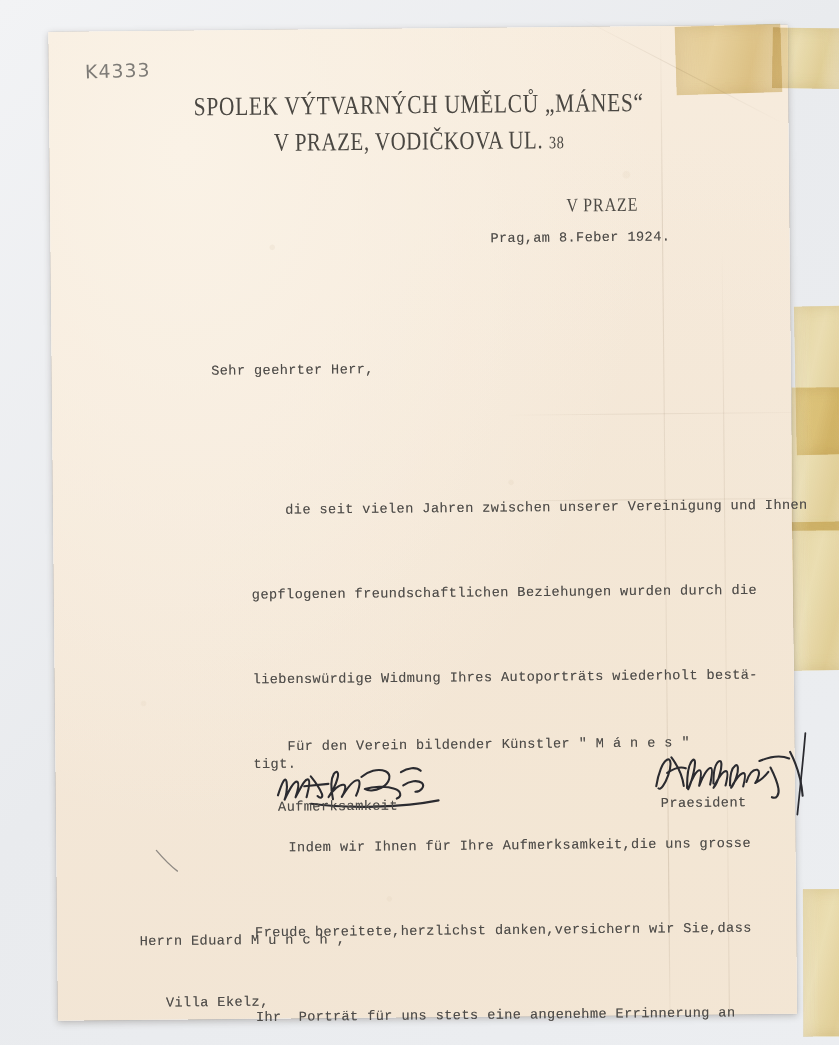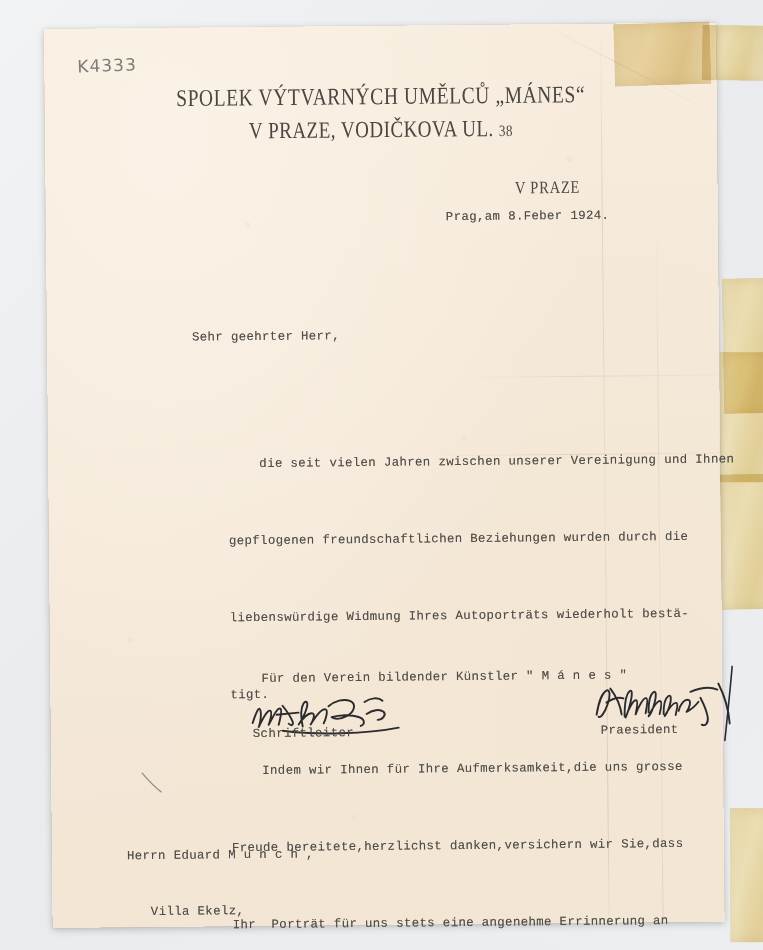--- a/index.html
+++ b/index.html
@@ -200,21 +200,21 @@
       <path d="M110,20 C113,26 116,33 117,39 C118,45 115,49 111,47"></path>
       <path d="M100,14 C110,10 120,9 127,12"></path>
       <path d="M128,6 C134,18 138,32 139,46"></path>
     </g>
   </svg>
 
   <svg class="sig" id="sig-stray" width="40" height="90" viewBox="0 0 40 90">
     <path d="M22,4 C20,26 17,52 14,78" fill="none" stroke="#2b2b30" stroke-width="1.6" stroke-linecap="round"></path>
   </svg>
 
-  <div class="tw" id="sig-left-label">Schriftleiter</div>
+  <div class="tw" id="sig-left-label">Aufmerksamkeit</div>
   <div class="tw" id="sig-right-label">Praesident</div>
 
   <svg id="pencil-tick" width="26" height="26" viewBox="0 0 26 26">
     <path d="M3,3 C8,9 14,16 22,22" fill="none" stroke="#6d6b68" stroke-width="1.2" stroke-linecap="round" opacity=".75"></path>
   </svg>
 
   <div class="tw" id="addressee">
     <span class="a-line">Herrn Eduard M u n c h ,</span>
     <span class="a-line">   Villa Ekelz,</span>
     

